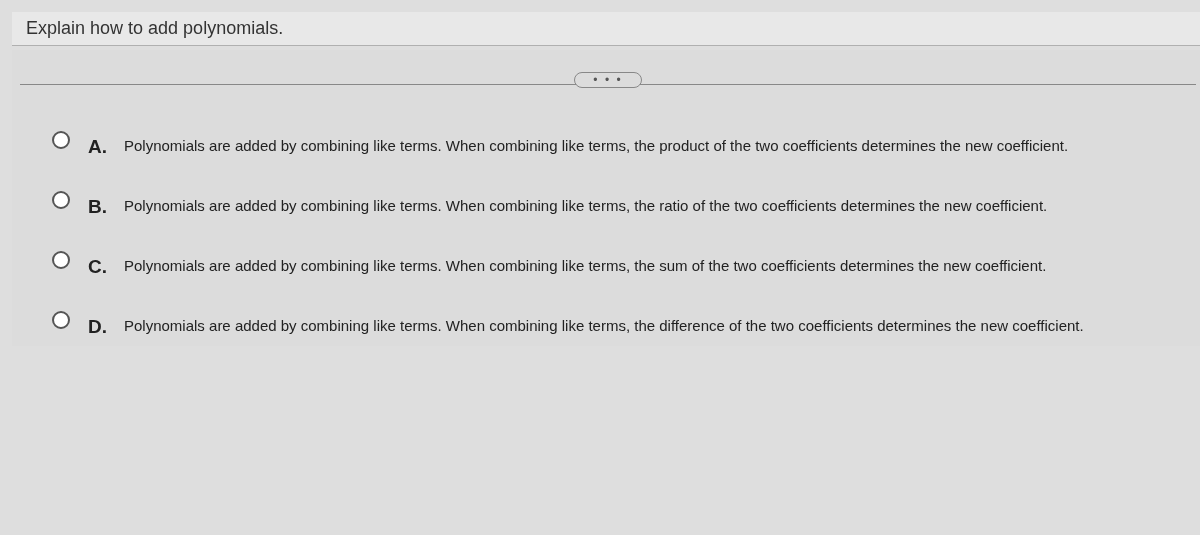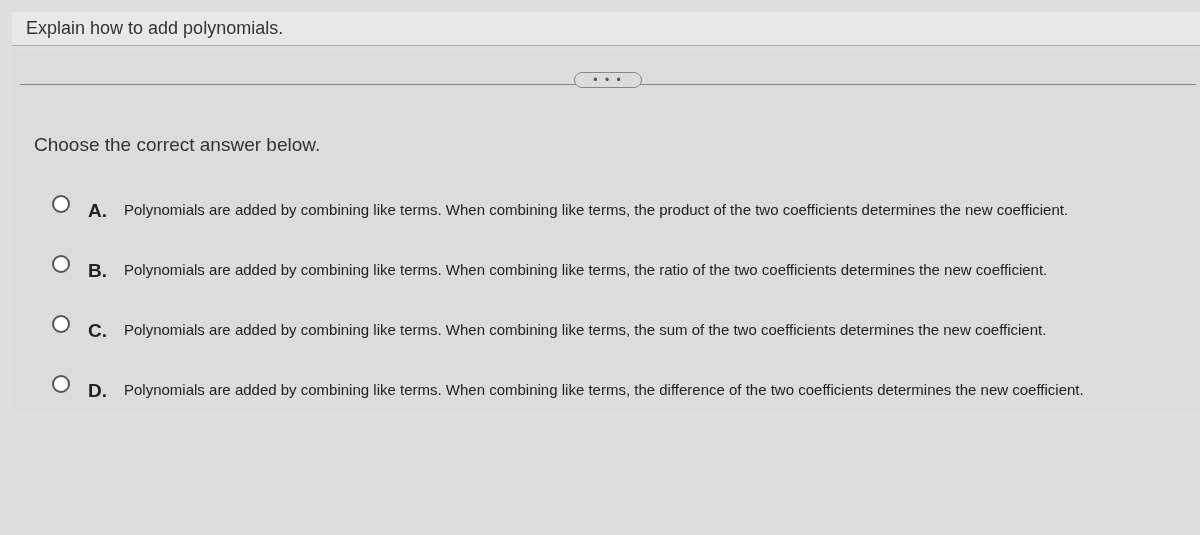--- a/index.html
+++ b/index.html
@@ -108,21 +108,20 @@
 
 <div class="content-area">
 
   <div class="divider-row">
     <div class="divider-line"></div>
     <button class="more-pill">
       <span>• • •</span>
     </button>
   </div>
 
-  <div class="instruction">Choose the correct answer below.</div>
 
   <div class="options">
 
     <label class="option">
       <input type="radio" name="answer" class="radio" style="">
       <span class="opt-body">
         <span class="opt-letter">A.</span>
         <span class="opt-text">Polynomials are added by combining like terms. When combining like terms, the product of the two coefficients determines the new coefficient.</span>
       </span>
     </label>

